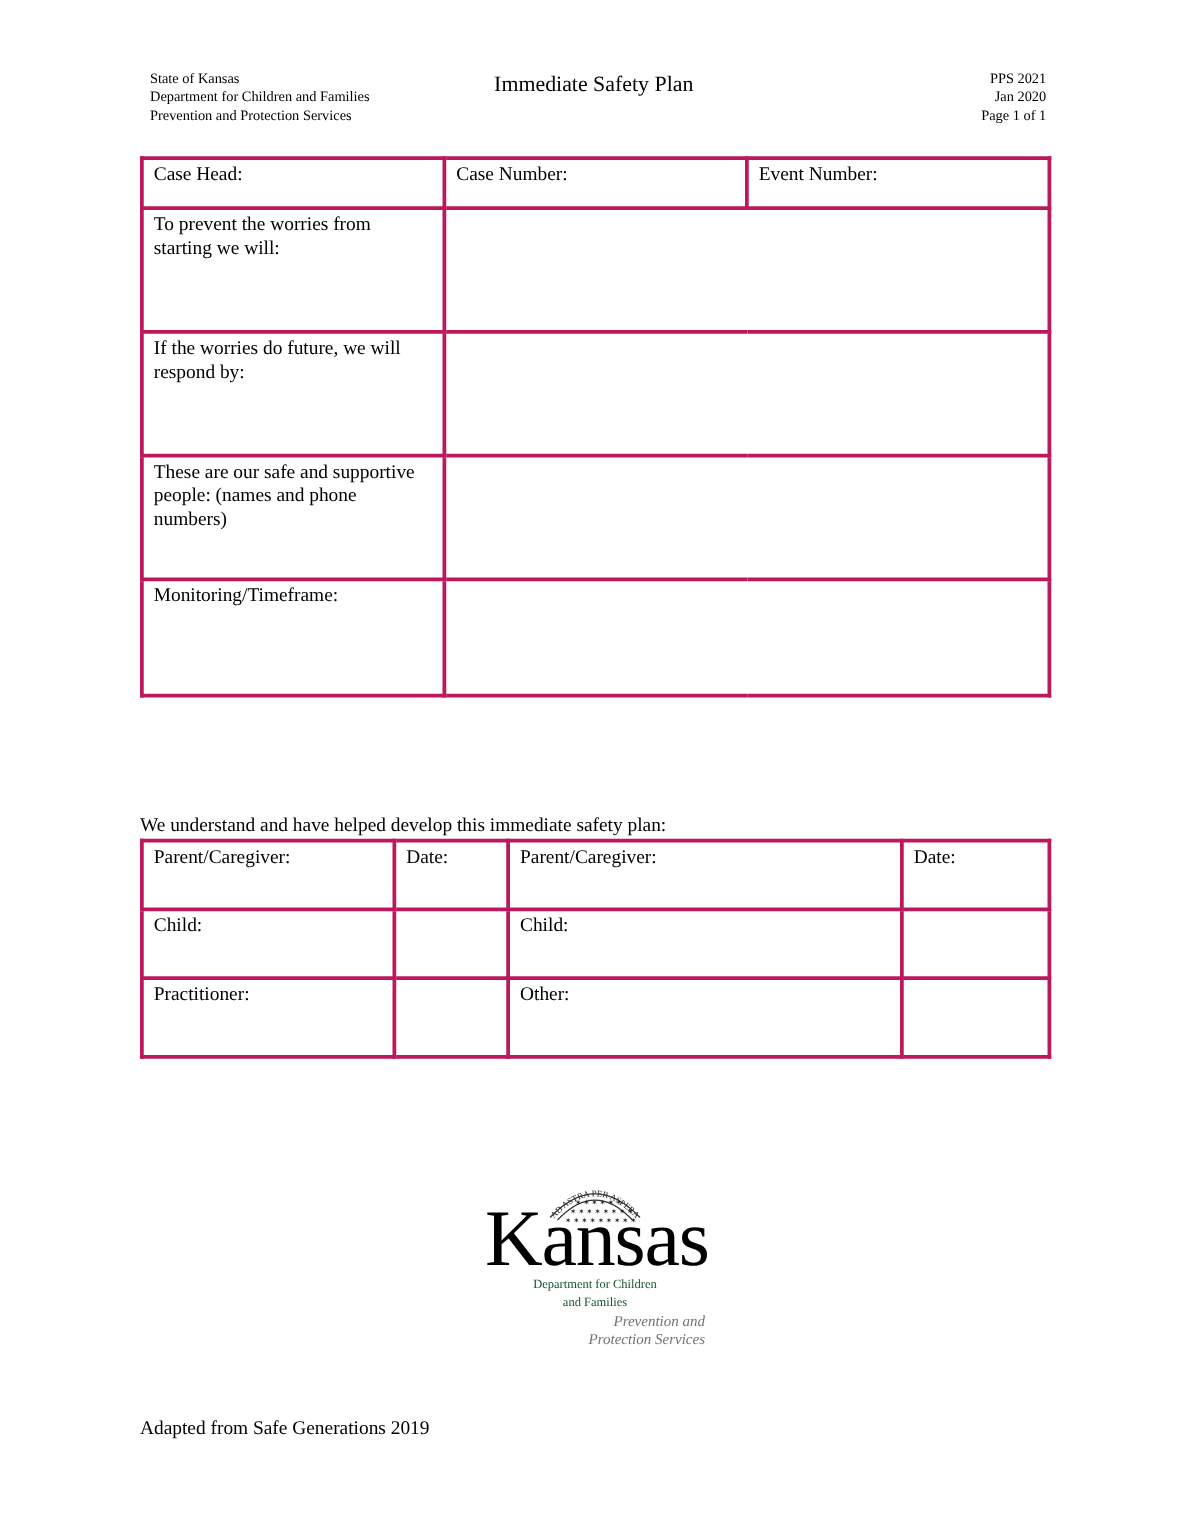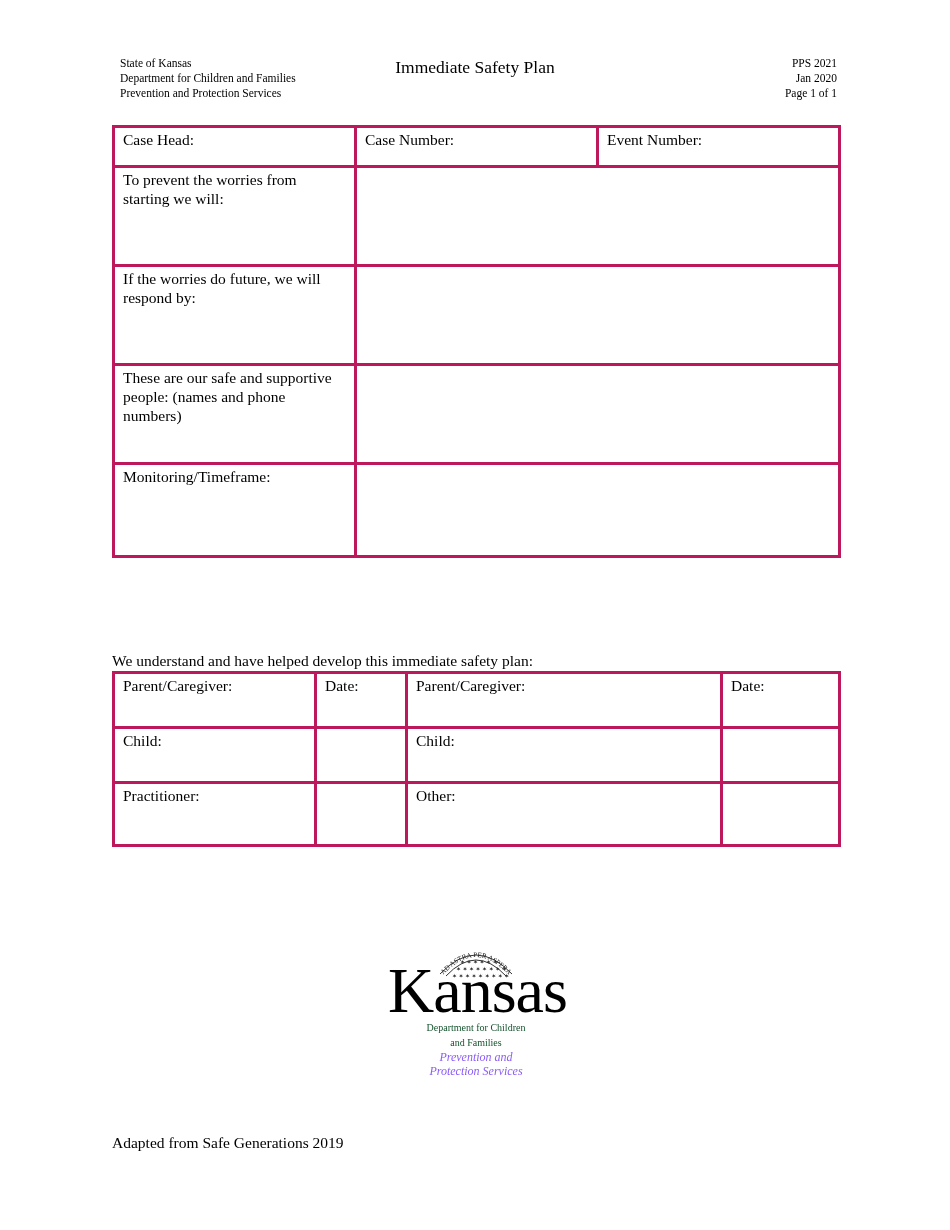--- a/index.html
+++ b/index.html
@@ -8,21 +8,21 @@
   .hdr-center { position:absolute; left:0; width:950px; top:57px; text-align:center; font-size:17.5px; }
   .hdr-right { position:absolute; right:113px; top:56px; font-size:11.5px; line-height:15px; text-align:right; }
   table { border-collapse:collapse; position:absolute; table-layout:fixed; }
   td { border:3px solid #be185d; vertical-align:top; padding:2px 8px; font-size:15.5px; line-height:19px; }
   #tbl1 { left:112px; top:125px; width:726px; }
   #tbl2 { left:112px; top:671px; width:726px;font-family:Liberation Serif, serif; }
   .affirm { position:absolute; left:112px; top:652px; font-size:15.5px; }
   .logo { position:absolute; left:388px; top:940px; width:176px; text-align:center; }
   .logo .k { font-size:64px; line-height:58px; letter-spacing:-1px; font-family:"Liberation Serif", serif; }
   .logo .d1 { font-size:10px; line-height:15px; color:#14532d; }
-  .logo .d2 { font-size:12px; line-height:14px; font-style:italic; color:#8b5cf6; }
+  .logo .d2 { font-size:12px; line-height:14px; font-style:italic; color:#737373;text-align:right; }
   .footer { position:absolute; left:112px; top:1134px; font-size:15.5px; }
 </style>
 </head>
 <body>
 
 <div class="hdr-left">
   <div>State of Kansas</div>
   <div>Department for Children and Families</div>
   <div>Prevention and Protection Services</div>
 </div>

